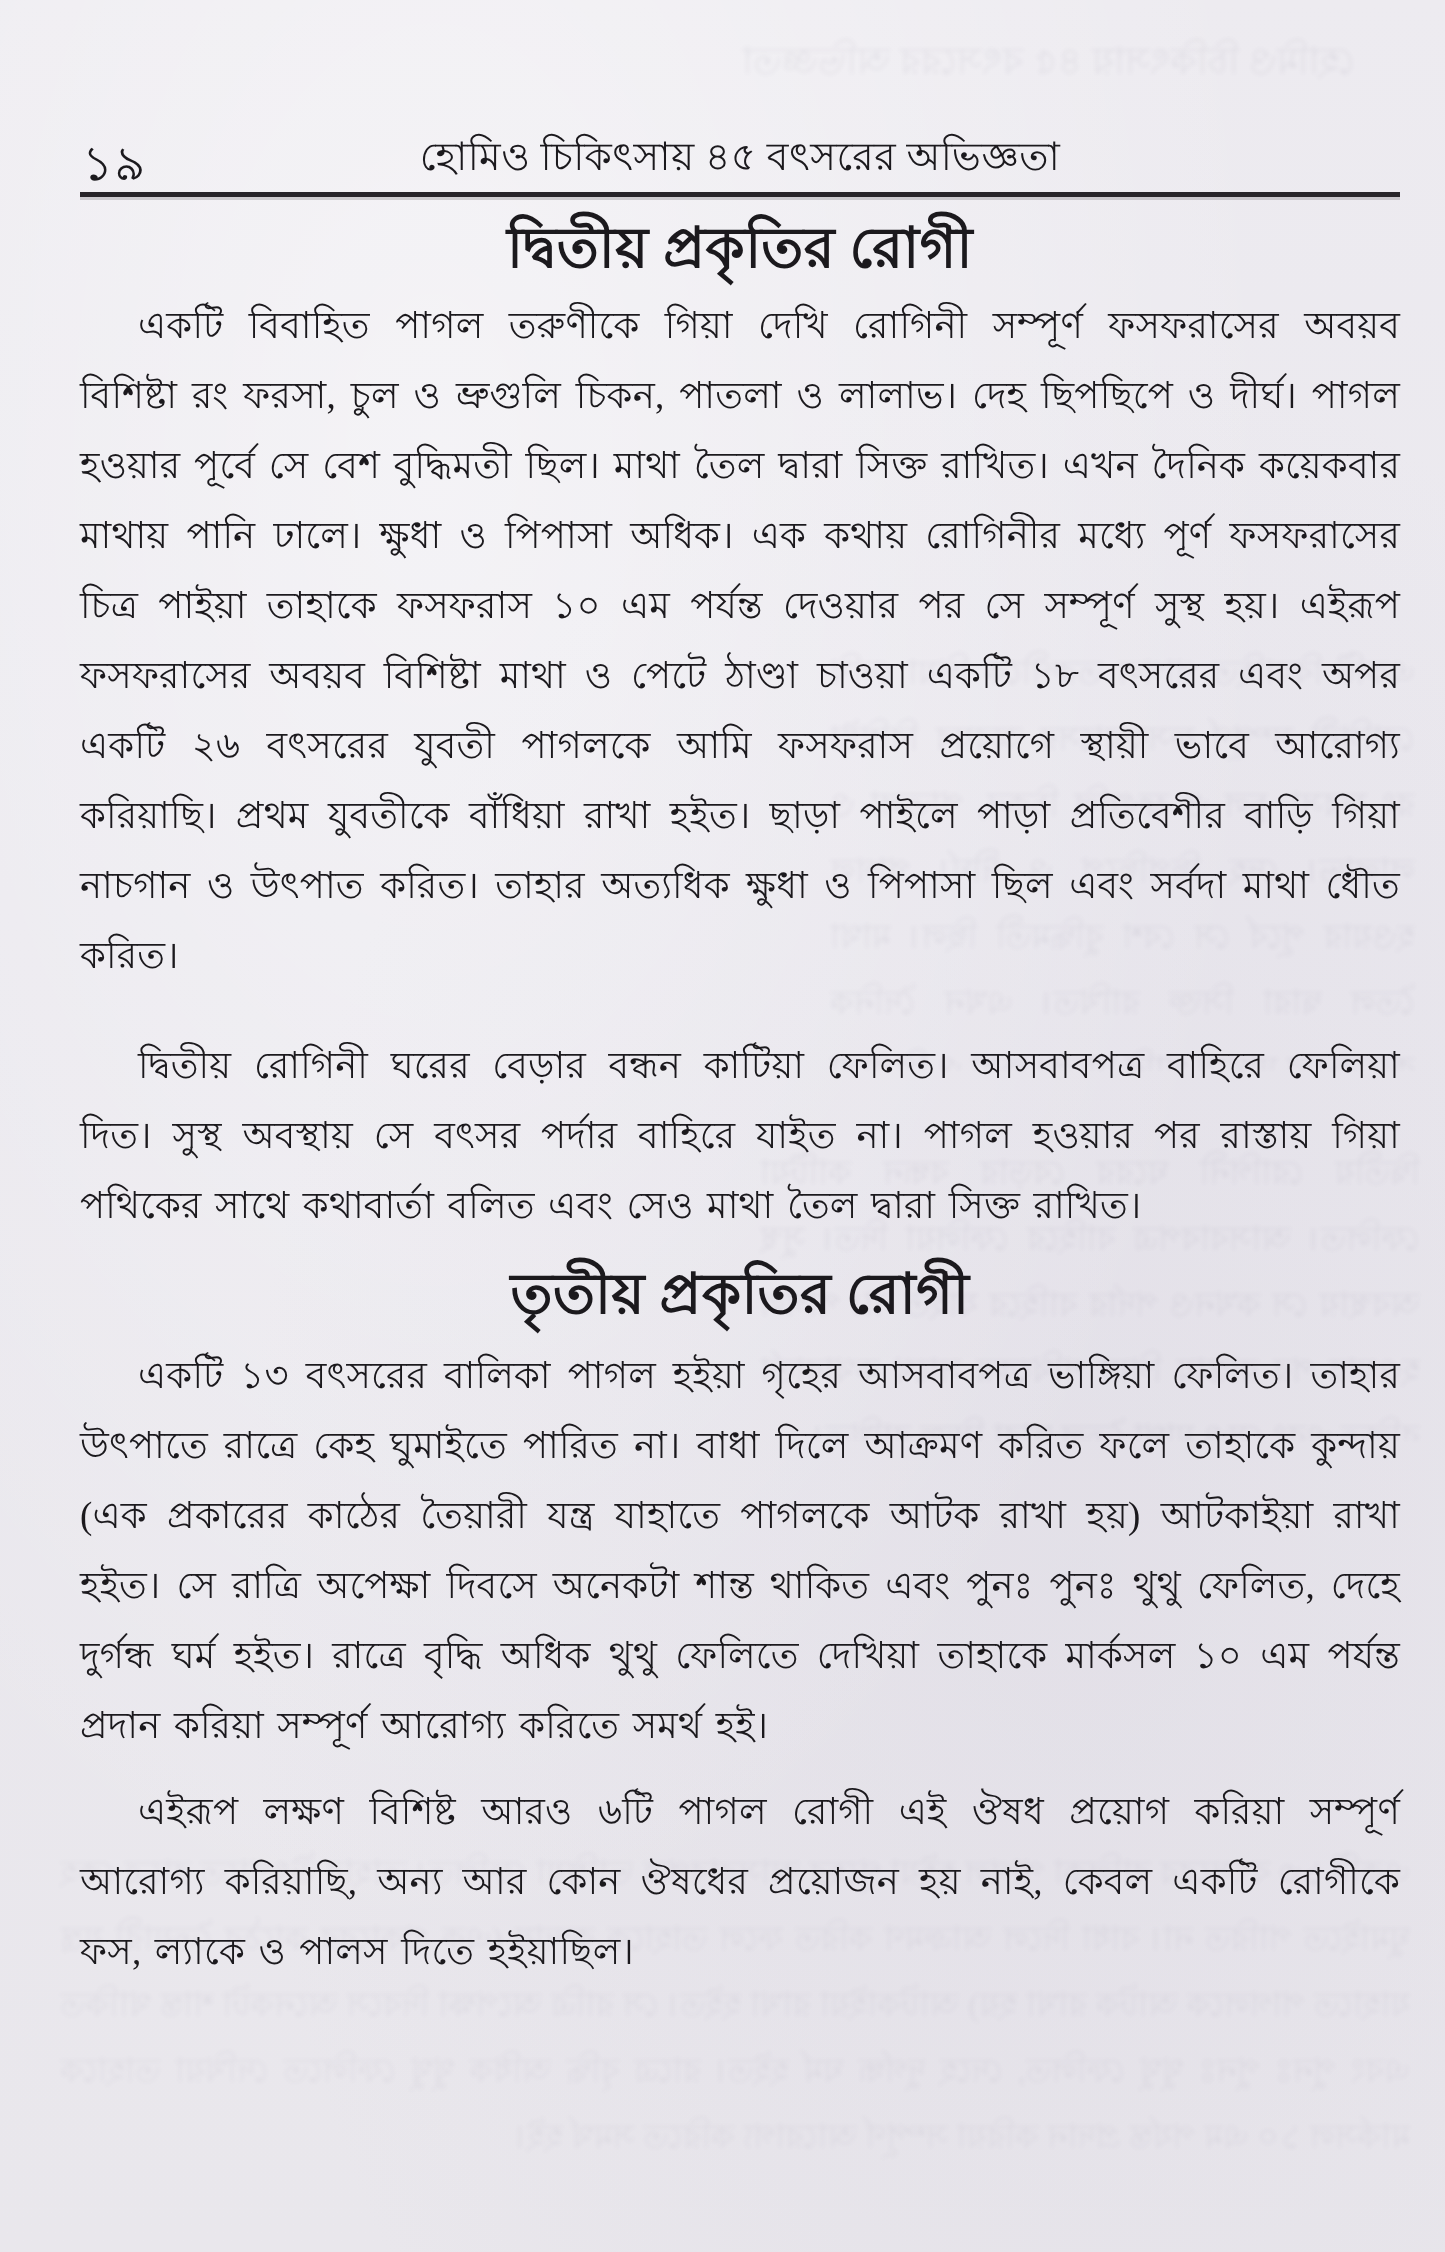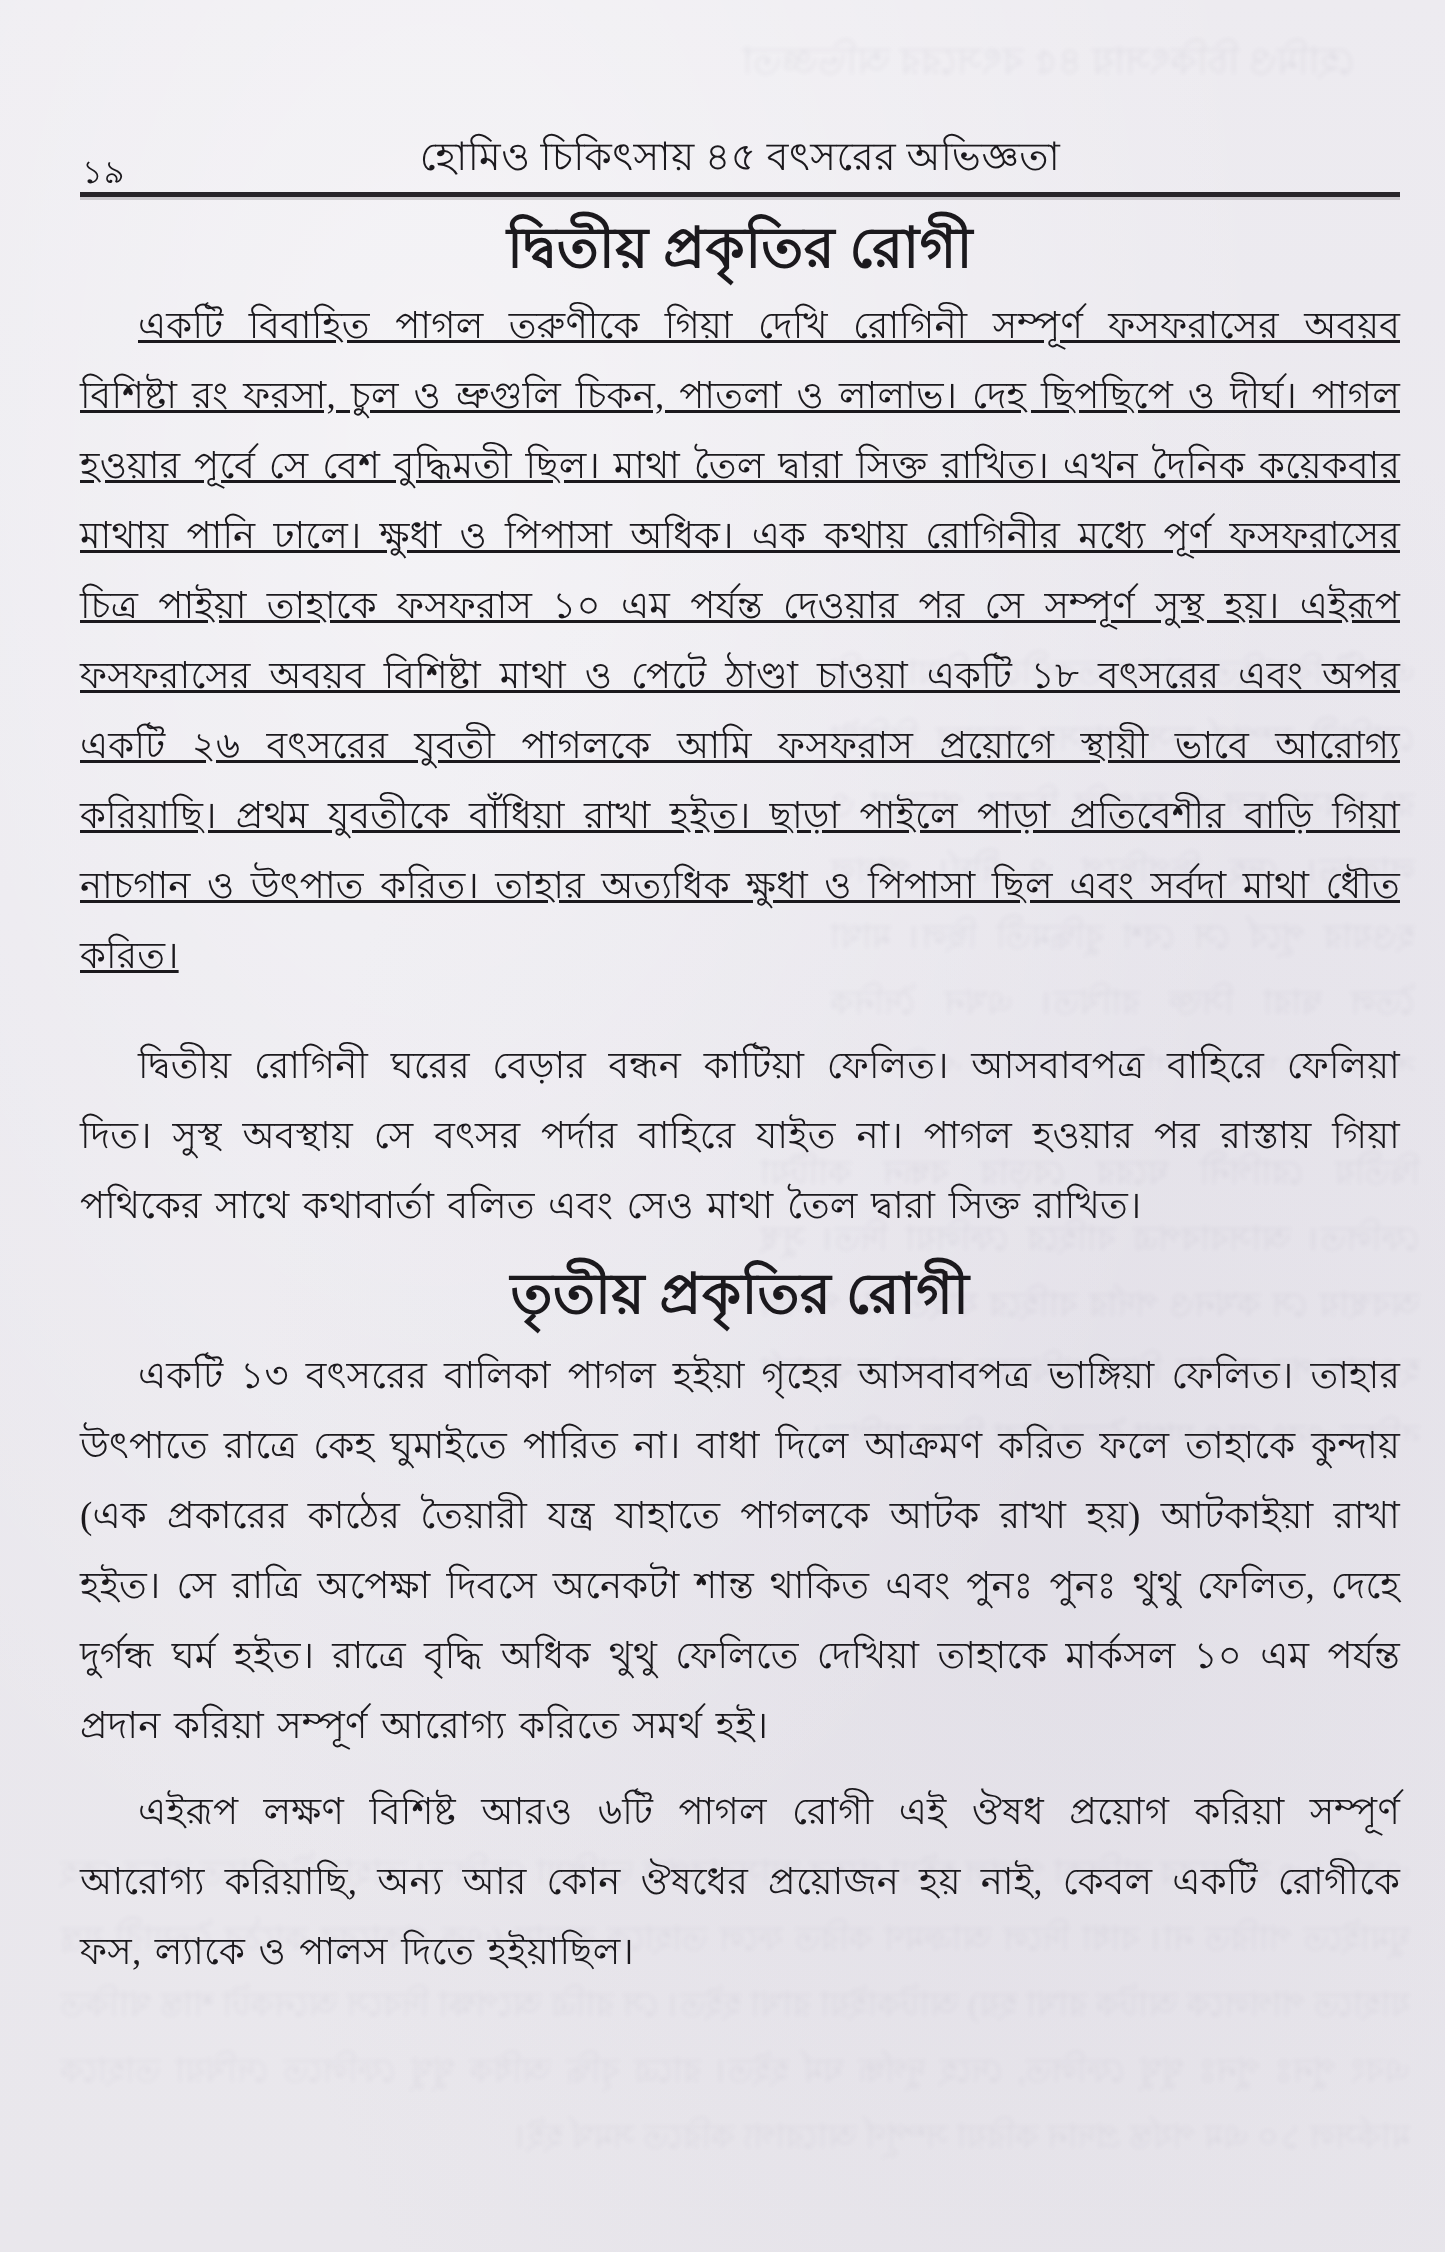--- a/index.html
+++ b/index.html
@@ -41,21 +41,21 @@
   }
   .pagehead{
     position:relative;
     padding-bottom:6px;
     border-bottom:5px solid #272429;
     box-shadow:0 3px 0 rgba(39,36,41,.18);
     height:58px;
   }
   .pagenum{
     position:absolute;left:2px;bottom:4px;
-    font-size:32px;line-height:1;
+    font-size:48px;line-height:1;
     letter-spacing:1px;
   }
   .runtitle{
     display:block;
     text-align:center;
     font-size:39px;line-height:58px;
     letter-spacing:.5px;
   }
   h2{
     margin:0;text-align:center;
@@ -67,21 +67,21 @@
   .h-sec2{margin-top:24px;}
   p{
     margin:0;
     font-size:37px;
     line-height:70px;
     text-align:justify;
     text-indent:58px;
     word-spacing:4px;
     letter-spacing:.2px;
   }
-  .p1{margin-top:14px;text-decoration:underline;}
+  .p1{margin-top:14px;}
   .p2{margin-top:40px;}
   .p3{margin-top:18px;}
   .p4{margin-top:16px;font-family:Liberation Serif, serif;}
 </style>
 </head>
 <body>
 
 <div class="page">
 
   <div class="ghost g1" aria-hidden="true">হোমিও চিকিৎসায় ৪৫ বৎসরের অভিজ্ঞতা</div>

